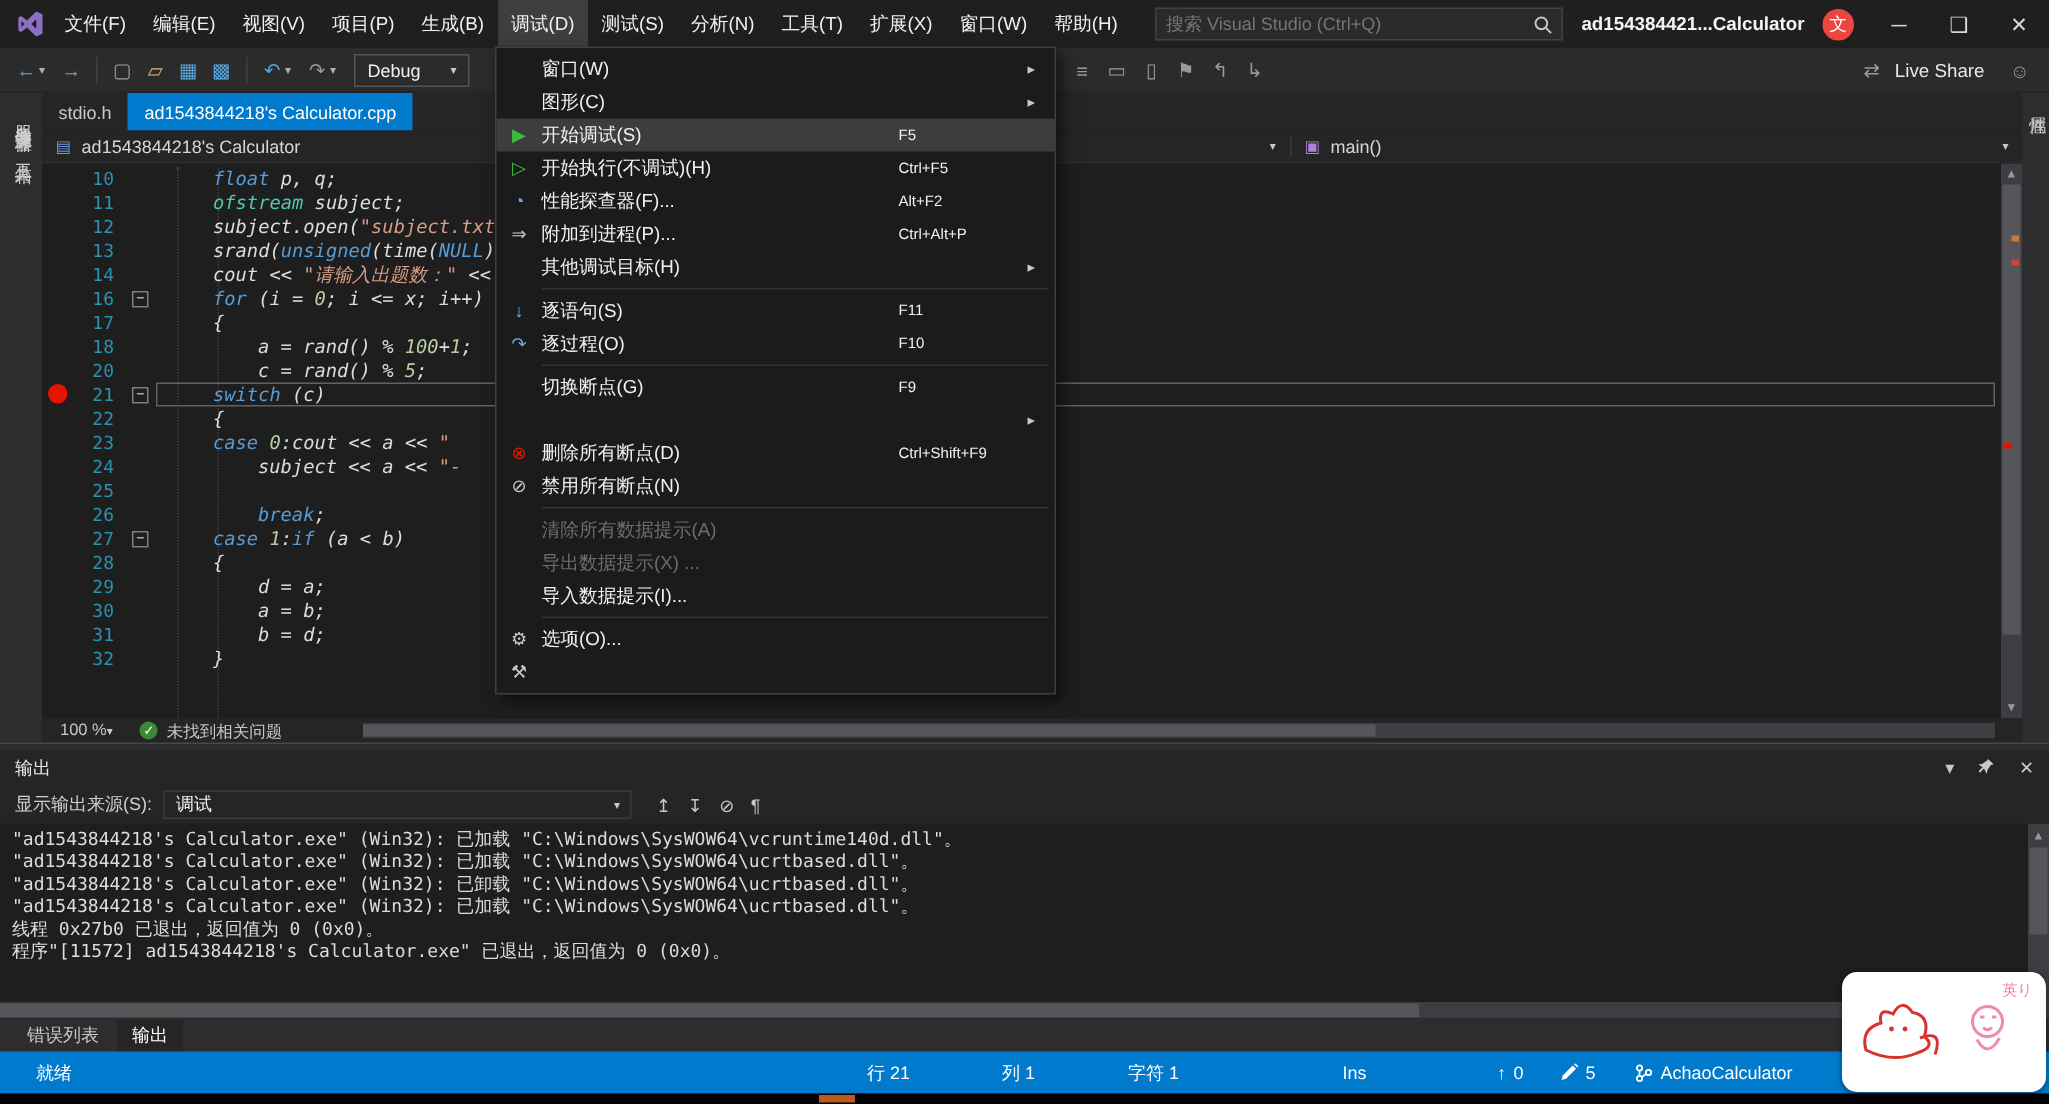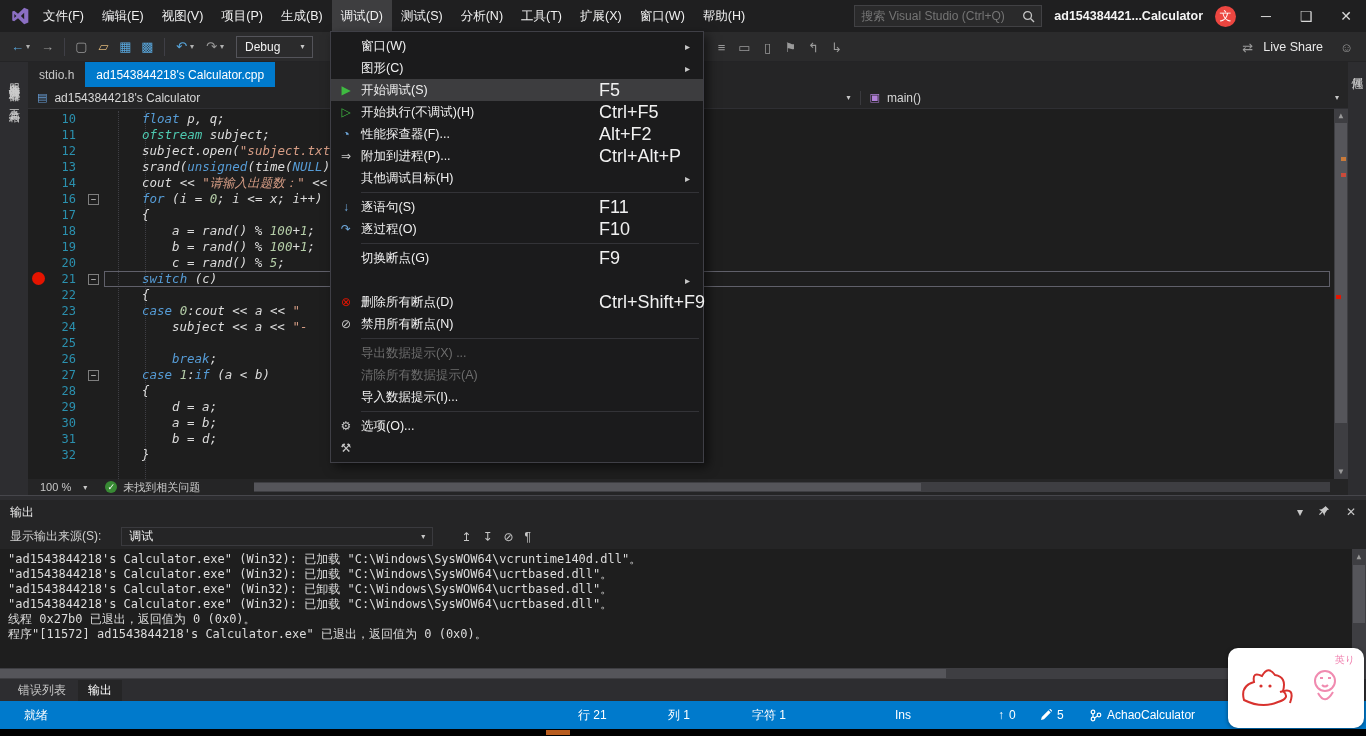--- a/index.html
+++ b/index.html
@@ -7,21 +7,21 @@
        font-family:"Liberation Sans","DejaVu Sans",sans-serif;}
   #root{position:relative;width:1366px;height:736px;display:flex;flex-direction:column;
         background:#2d2d30;color:#f1f1f1;font-size:13px;cursor:default;justify-content:flex-end;}
 
   
   .titlebar{flex:0 0 32px;display:flex;align-items:center;background:#1f1f20;padding-left:6px;}
   .vs-logo{width:28px;height:24px;display:flex;align-items:center;justify-content:center;}
   .menubar{display:flex;height:32px;align-items:stretch;}
   .menu-item{padding:0 9px;display:flex;align-items:center;font-size:12.5px;color:#f1f1f1;white-space:nowrap;}
   .menu-item.active{background:#3e3e40;}
-  .search-box{margin-left:auto;width:188px;height:22px;background:#2a2a2b;border:1px solid #414144;
+  .search-box{margin-left:auto;width:272px;height:22px;background:#2a2a2b;border:1px solid #414144;
               display:flex;align-items:center;padding:0 6px;gap:6px;}
   .search-input{flex:1;background:transparent;border:none;outline:none;color:#b9b9b9;font-size:12px;font-family:inherit;}
   .win-title{font-size:12.5px;font-weight:bold;color:#f4f4f4;margin:0 12px;white-space:nowrap;}
   .ime-badge{width:21px;height:21px;border-radius:50%;background:#ec4640;color:#fff;font-size:12px;
              display:flex;align-items:center;justify-content:center;margin-right:10px;flex:none;}
   .win-controls{display:flex;height:32px;}
   .wc{width:40px;display:flex;align-items:center;justify-content:center;font-size:14px;color:#d8d8d8;}
 
   
   .toolbar{flex:0 0 30px;position:relative;display:flex;align-items:center;background:#2b2b2c;
@@ -74,34 +74,34 @@
   .code-row.current::after{content:"";position:absolute;left:76px;right:18px;top:0;bottom:0;
                            border:1px solid #60606a;pointer-events:none;}
   .vscroll{position:absolute;top:0;right:0;bottom:0;width:14px;background:#3e3e42;}
   .vs-arrow{height:14px;display:flex;align-items:center;justify-content:center;font-size:8px;color:#999;}
   .vs-arrow.bottom{position:absolute;bottom:0;left:0;right:0;}
   .vs-thumb{position:absolute;left:1px;right:1px;background:#55555a;}
   .vs-mark{position:absolute;width:5px;height:4px;}
 
   .ed-bottom{flex:0 0 16px;background:#252526;display:flex;align-items:center;gap:10px;
              padding-left:4px;font-size:11px;color:#c8c8c8;}
-  .zoom{display:flex;gap:12px;align-items:center;padding:0 8px;}
+  .zoom{display:flex;gap:0;align-items:center;padding:0 8px;}
   .health{display:flex;gap:6px;align-items:center;}
   .health-dot{width:12px;height:12px;border-radius:50%;background:#388a34;color:#fff;font-size:9px;
               line-height:12px;text-align:center;}
   .hscroll{flex:1;height:10px;background:#3e3e42;margin:0 18px 0 44px;position:relative;}
   .h-thumb{position:absolute;top:1px;bottom:1px;background:#55555a;}
 
   .splitter{flex:0 0 5px;background:#2d2d30;border-top:1px solid #46464b;}
 
   
   .output-panel{flex:0 0 179px;display:flex;flex-direction:column;background:#252526;}
   .op-header{flex:0 0 24px;display:flex;align-items:center;padding:0 10px;font-size:12px;color:#e8e8e8;}
   .op-hicons{margin-left:auto;display:flex;gap:16px;align-items:center;color:#c8c8c8;font-size:12px;}
-  .op-toolbar{flex:0 0 25px;display:flex;align-items:center;padding-left:10px;font-size:12px;color:#cfcfcf;gap:20px;}
+  .op-toolbar{flex:0 0 25px;display:flex;align-items:center;padding-left:10px;font-size:12px;color:#cfcfcf;gap:8px;}
   .op-combo{width:312px;height:19px;display:flex;align-items:center;padding:0 7px;font-size:12px;
             color:#f1f1f1;border:1px solid #3a3a3e;}
   .op-combo .caret{margin-left:auto;}
   .op-icons{display:flex;gap:11px;margin-left:8px;color:#c8c8c8;font-size:12px;}
   .op-body{flex:1;position:relative;background:#1e1e1e;color:#dcdcdc;padding:3px 20px 0 8px;overflow:hidden;
            font-family:"DejaVu Sans Mono","Liberation Mono",monospace;font-size:12px;line-height:15px;}
   .out-line{white-space:pre;height:15px;}
   .op-hscroll{position:absolute;left:0;right:14px;bottom:0;height:11px;background:#3e3e42;}
 
   .bottom-tabs{flex:0 0 22px;background:#2d2d30;display:flex;align-items:center;padding-left:8px;gap:2px;}
@@ -122,21 +122,21 @@
 
   
   .debug-menu-panel{position:absolute;left:330px;top:31px;width:374px;background:#1b1b1c;
                     border:1px solid #3f3f46;box-shadow:4px 4px 10px rgba(0,0,0,.55);padding:3px 0;z-index:100;}
   .dm-row{height:22px;display:flex;align-items:center;}
   .dm-row.hl{background:#3d3d3f;}
   .dm-icon{flex:0 0 30px;text-align:center;font-size:12px;color:#c8c8c8;}
   .i-green{color:#3fba41}.i-red{color:#e51400}.i-blue{color:#6fa8dc}.i-gray{color:#c8c8c8}
   .dm-label{flex:0 0 238px;font-size:12.5px;color:#f1f1f1;white-space:nowrap;}
   .dm-row.disabled .dm-label{color:#6d6d6d;}
-  .dm-shortcut{flex:1;font-size:18px;color:#f1f1f1;}
+  .dm-shortcut{flex:1;font-size:10px;color:#f1f1f1;}
   .dm-arrow{flex:0 0 18px;font-size:10px;color:#c8c8c8;}
   .menu-sep{height:1px;background:#333337;margin:3px 4px 3px 30px;}
 </style>
 </head>
 <body>
 
 <div id="root">
 
   <div class="titlebar">
     <div class="vs-logo">
@@ -285,26 +285,20 @@
               <div class="code"><span class="tok-p">{</span></div>
             </div>
             <div class="code-row ind1">
               <div class="bp-margin"></div>
               <div class="lnum">18</div>
               <div class="fold"></div>
               <div class="code"><span class="tok-p">a = rand() % </span><span class="tok-n">100</span><span class="tok-p">+</span><span class="tok-n">1</span><span class="tok-p">;</span></div>
             </div>
             <div class="code-row ind1">
               <div class="bp-margin"></div>
-              <div class="lnum">19</div>
-              <div class="fold"></div>
-              <div class="code"><span class="tok-p">b = rand() % </span><span class="tok-n">100</span><span class="tok-p">+</span><span class="tok-n">1</span><span class="tok-p">;</span></div>
-            </div>
-            <div class="code-row ind1">
-              <div class="bp-margin"></div>
               <div class="lnum">20</div>
               <div class="fold"></div>
               <div class="code"><span class="tok-p">c = rand() % </span><span class="tok-n">5</span><span class="tok-p">;</span></div>
             </div>
             <div class="code-row current">
               <div class="bp-margin">
                 <div class="bp-dot"></div>
               </div>
               <div class="lnum">21</div>
               <div class="fold">
@@ -569,27 +563,27 @@
       </div>
       <div class="dm-row">
         <span class="dm-icon i-gray">⊘</span>
         <span class="dm-label">禁用所有断点(N)</span>
         <span class="dm-shortcut"></span>
         <span class="dm-arrow"></span>
       </div>
       <div class="menu-sep"></div>
       <div class="dm-row disabled">
         <span class="dm-icon"></span>
+        <span class="dm-label">清除所有数据提示(A)</span>
+        <span class="dm-shortcut"></span>
+        <span class="dm-arrow"></span>
+      </div>
+      <div class="dm-row disabled">
+        <span class="dm-icon"></span>
         <span class="dm-label">导出数据提示(X) ...</span>
-        <span class="dm-shortcut"></span>
-        <span class="dm-arrow"></span>
-      </div>
-      <div class="dm-row disabled">
-        <span class="dm-icon"></span>
-        <span class="dm-label">清除所有数据提示(A)</span>
         <span class="dm-shortcut"></span>
         <span class="dm-arrow"></span>
       </div>
       <div class="dm-row">
         <span class="dm-icon"></span>
         <span class="dm-label">导入数据提示(I)...</span>
         <span class="dm-shortcut"></span>
         <span class="dm-arrow"></span>
       </div>
       <div class="menu-sep"></div>

